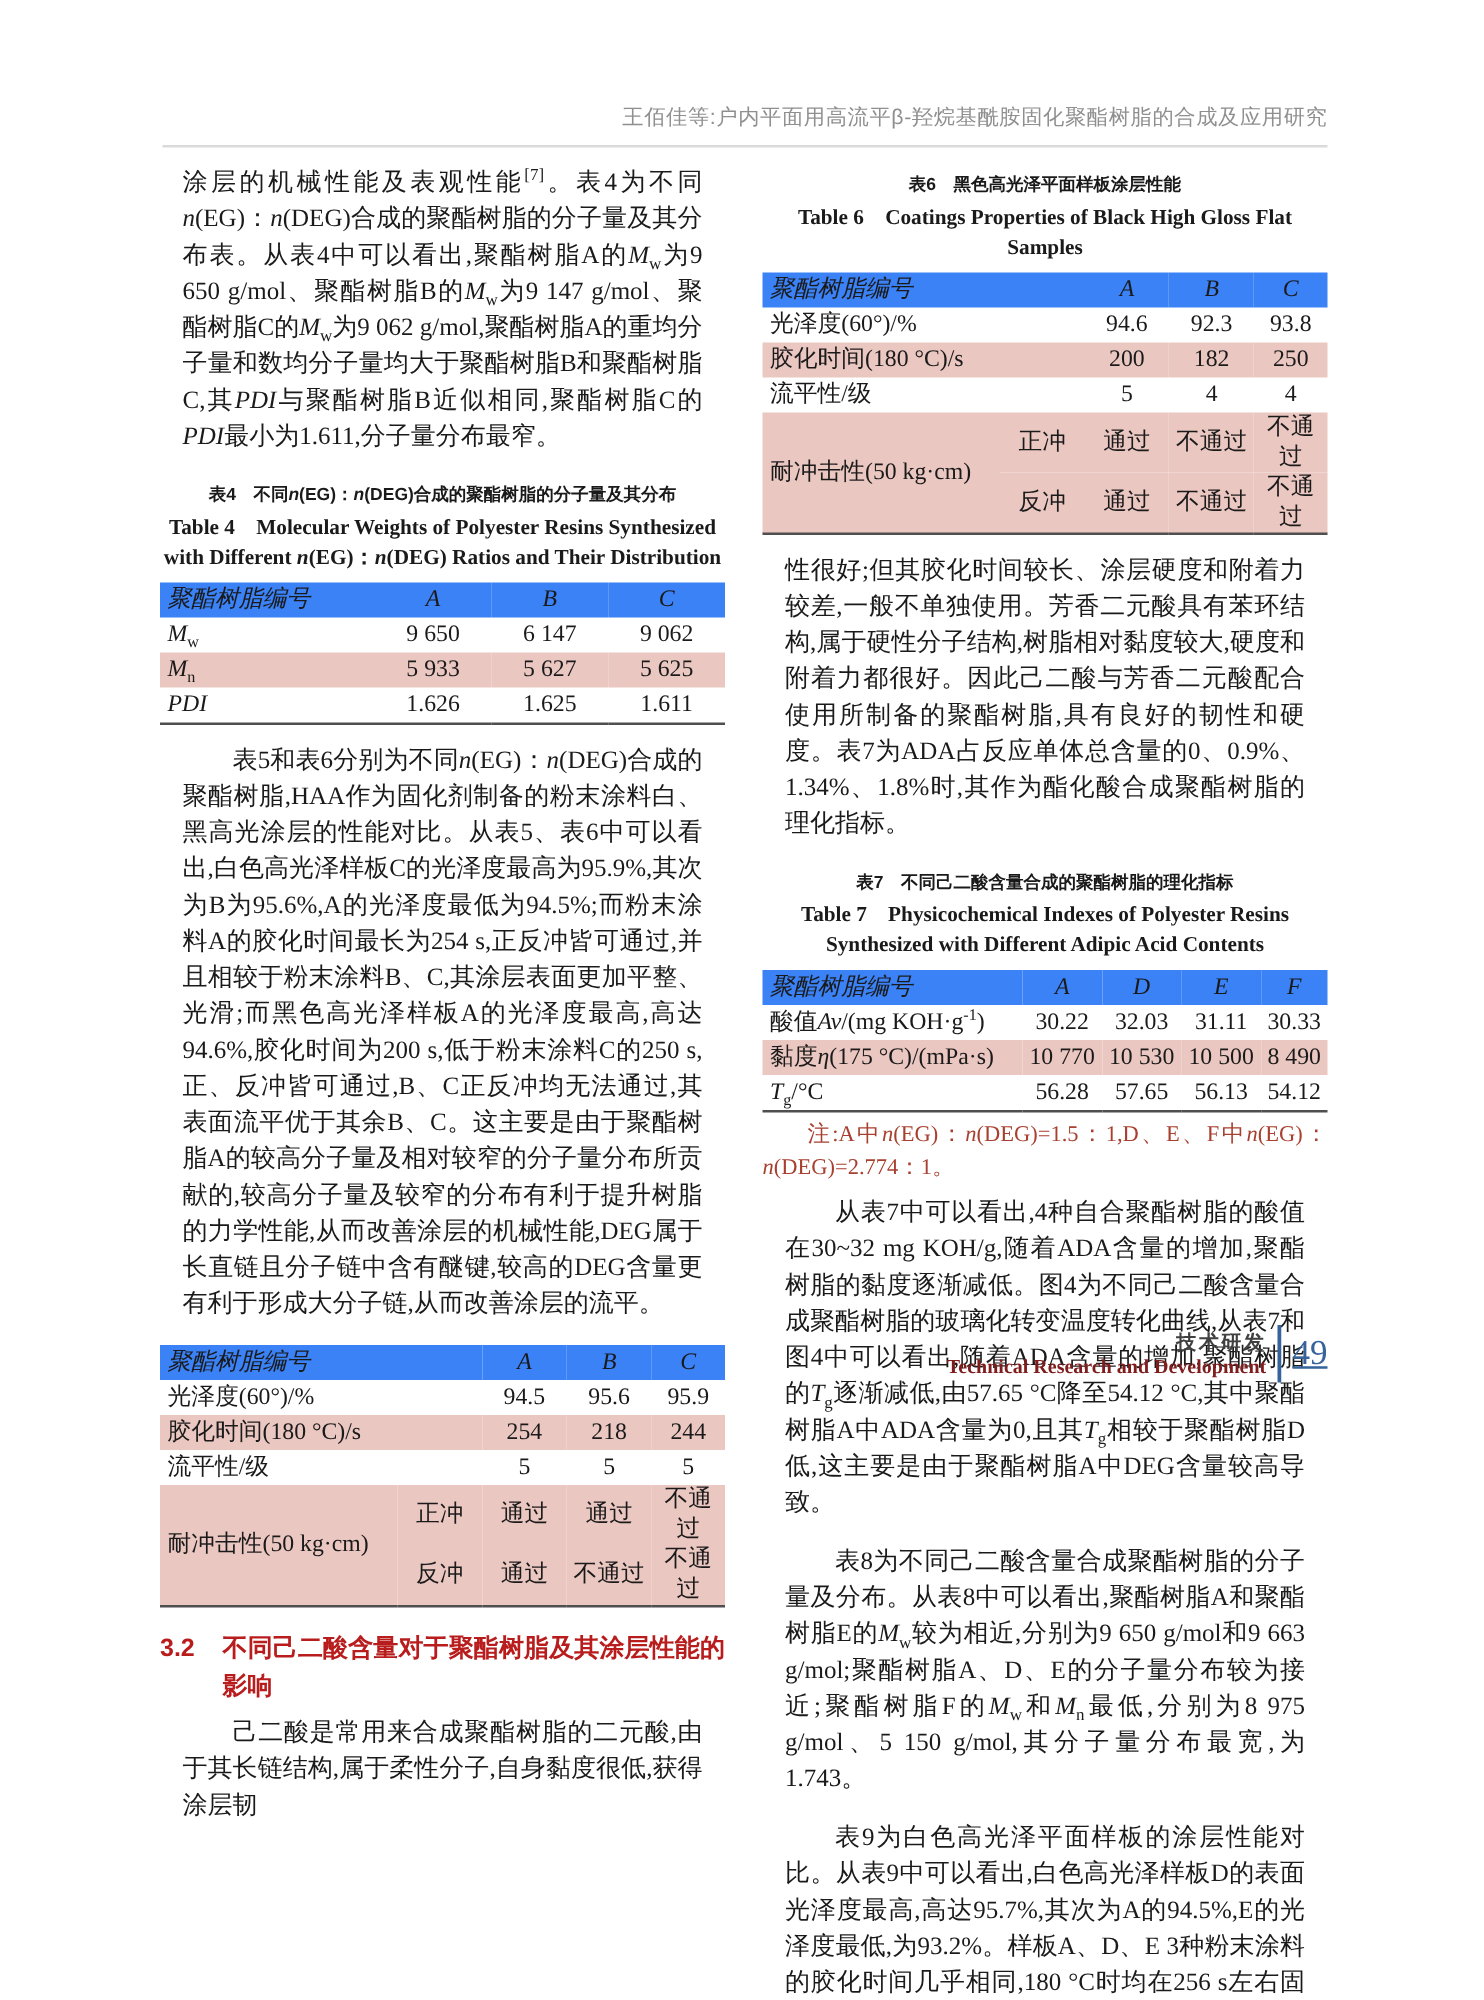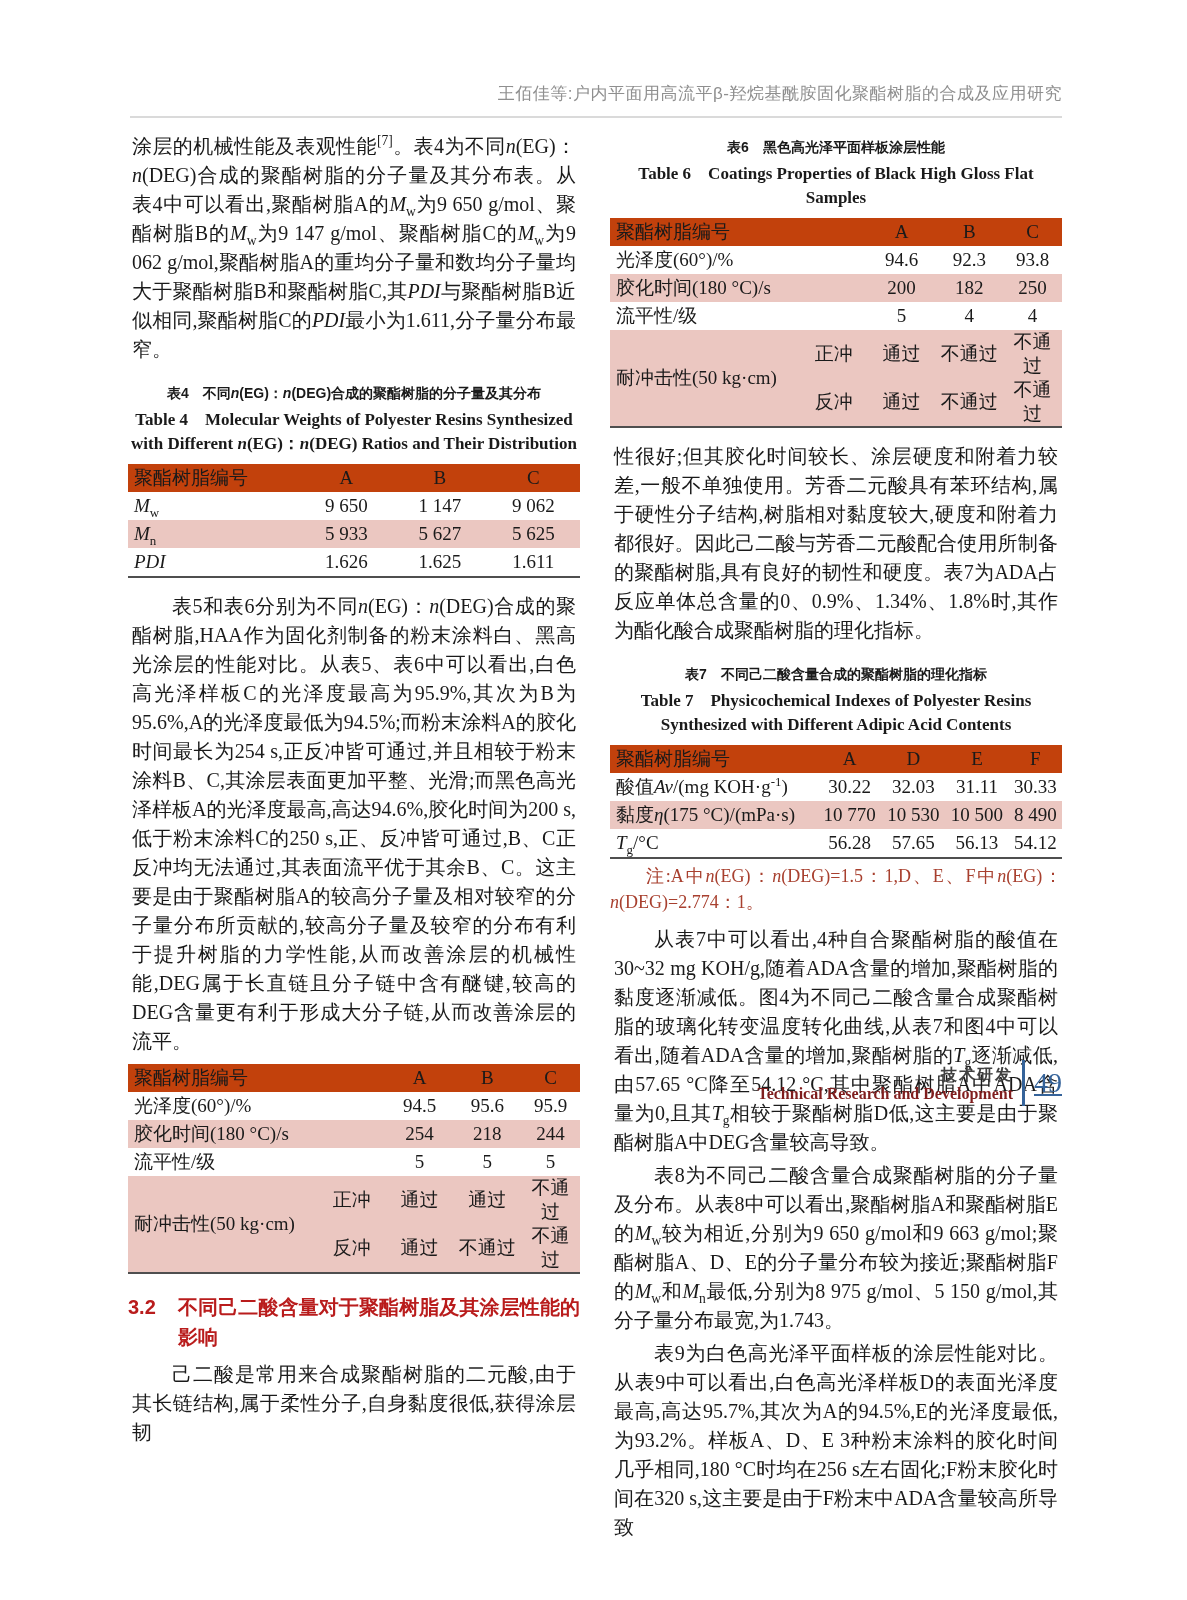--- a/index.html
+++ b/index.html
@@ -14,21 +14,21 @@
   .page{position:relative;width:1187px;height:1158px;}
   .running-head{
     position:absolute;left:130px;right:125px;top:82px;
     text-align:right;font-size:17px;color:#8f8f8f;
     letter-spacing:0.5px;
     padding-bottom:11px;border-bottom:2px solid #dadada;
     font-family:"Liberation Sans","DejaVu Sans",sans-serif;
   }
   .columns{position:absolute;left:128px;top:132px;width:934px;display:flex;gap:30px;}
   .col{width:452px;flex:0 0 452px;}
-  p{margin:4px;}
+  p{margin:18px;}
   .body-para{font-size:20px;line-height:29px;text-align:justify;margin-top:14px;}
   .first-para{margin-top:0;}
   .indent{text-indent:2em;}
   sub,sup{font-size:68%;line-height:0;}
   i{font-style:italic;}
   .tcap{margin-top:16px;}
   .tcap-first{margin-top:2px;}
   .tcap-zh{
     font-family:"Liberation Sans","DejaVu Sans",sans-serif;
     font-weight:bold;font-size:14px;line-height:26px;text-align:center;
@@ -40,21 +40,21 @@
   table.dtable{
     width:100%;border-collapse:collapse;margin-top:8px;
     border-bottom:2px solid #4f4f4f;
     font-size:19px;
   }
   table.dtable td{
     text-align:center;vertical-align:middle;
     height:28px;padding:0 3px;line-height:24px;
   }
   table.dtable td.lbl{text-align:left;padding-left:6px;}
-  tr.thead{background:#c2410c;}
+  tr.thead{background:#3b82f6;font-style:italic;}
   tr.shade{background:#ebc7c1;}
   .t4 col.cl{width:38%;}
   .t56 col.cl{width:42%;}
   .t56 col.cs{width:15%;}
   .t7 col.cl{width:46%;}
   .sec-head{
     display:flex;margin-top:18px;
     color:#b91c1c;font-family:"Liberation Sans","DejaVu Sans",sans-serif;
     font-weight:bold;font-size:20px;line-height:30px;text-align:justify;
   }
@@ -104,21 +104,21 @@
         <tbody>
         <tr class="thead">
           <td class="lbl">聚酯树脂编号</td>
           <td>A</td>
           <td>B</td>
           <td>C</td>
         </tr>
         <tr>
           <td class="lbl"><i>M</i><sub>w</sub></td>
           <td>9 650</td>
-          <td>1 147</td>
+          <td>6 147</td>
           <td>9 062</td>
         </tr>
         <tr class="shade">
           <td class="lbl"><i>M</i><sub>n</sub></td>
           <td>5 933</td>
           <td>5 627</td>
           <td>5 625</td>
         </tr>
         <tr>
           <td class="lbl"><i>PDI</i></td>

